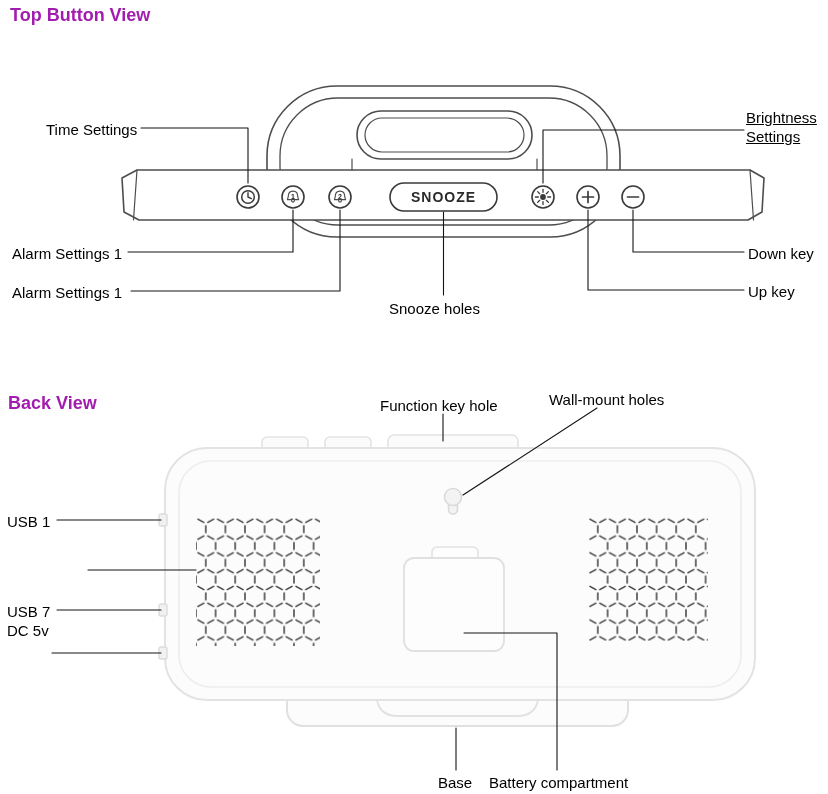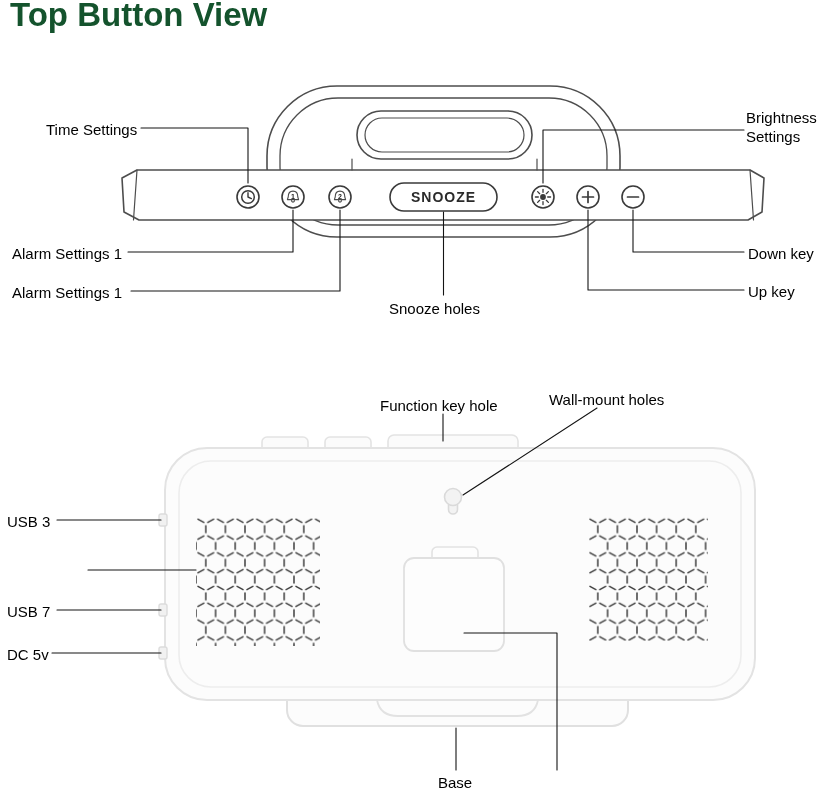--- a/index.html
+++ b/index.html
@@ -1,22 +1,22 @@
 <!DOCTYPE html>
 <html><head>
 <meta charset="utf-8">
 <style>
   html,body{margin:0;padding:0;background:#ffffff;}
   .stage{position:relative;width:828px;height:794px;background:#ffffff;overflow:hidden;
          font-family:"Liberation Sans",sans-serif;color:#000;}
   .art{position:absolute;left:0;top:0;}
   svg text{font-family:"Liberation Sans",sans-serif;}
   .lbl{position:absolute;font-size:15px;line-height:19px;white-space:nowrap;color:#000;}
-  .lbl.wrap{white-space:normal;}
-  .h{position:absolute;font-size:33px;font-weight:bold;line-height:30px;white-space:nowrap;color:#14532d;}
+  .lbl.wrap{white-space:normal;text-decoration:underline;}
+  .h{position:absolute;font-size:18px;font-weight:bold;line-height:30px;white-space:nowrap;color:#a21caf;}
 </style>
 </head>
 <body>
 
 <div class="stage">
 
   <svg class="art" width="828" height="794" viewBox="0 0 828 794">
     <defs>
       <pattern id="vent" width="19.6" height="33.6" patternUnits="userSpaceOnUse">
         <g stroke="#3f3f3f" stroke-width="1.5" stroke-linecap="round">
@@ -160,20 +160,22 @@
 
   <div class="h" style="left:10px;top:0px">Top Button View</div>
   <div class="lbl" style="left:46px;top:120px">Time Settings</div>
   <div class="lbl wrap" style="left:746px;top:108px;width:82px">Brightness Settings</div>
   <div class="lbl" style="left:12px;top:244px">Alarm Settings 1</div>
   <div class="lbl" style="left:12px;top:283px">Alarm Settings 1</div>
   <div class="lbl" style="left:389px;top:299px">Snooze holes</div>
   <div class="lbl" style="left:748px;top:244px">Down key</div>
   <div class="lbl" style="left:748px;top:282px">Up key</div>
 
+  <div class="h" style="left:8px;top:388px">Back View</div>
   <div class="lbl" style="left:380px;top:396px">Function key hole</div>
   <div class="lbl" style="left:549px;top:390px">Wall-mount holes</div>
-  <div class="lbl" style="left:7px;top:512px">USB 3</div>
+  <div class="lbl" style="left:7px;top:512px">USB 1</div>
   <div class="lbl" style="left:7px;top:602px">USB 7</div>
-  <div class="lbl" style="left:7px;top:645px">DC 5v</div>
+  <div class="lbl" style="left:7px;top:621px">DC 5v</div>
   <div class="lbl" style="left:438px;top:773px">Base</div>
+  <div class="lbl" style="left:489px;top:773px">Battery compartment</div>
 
 </div>
 
 </body></html>

